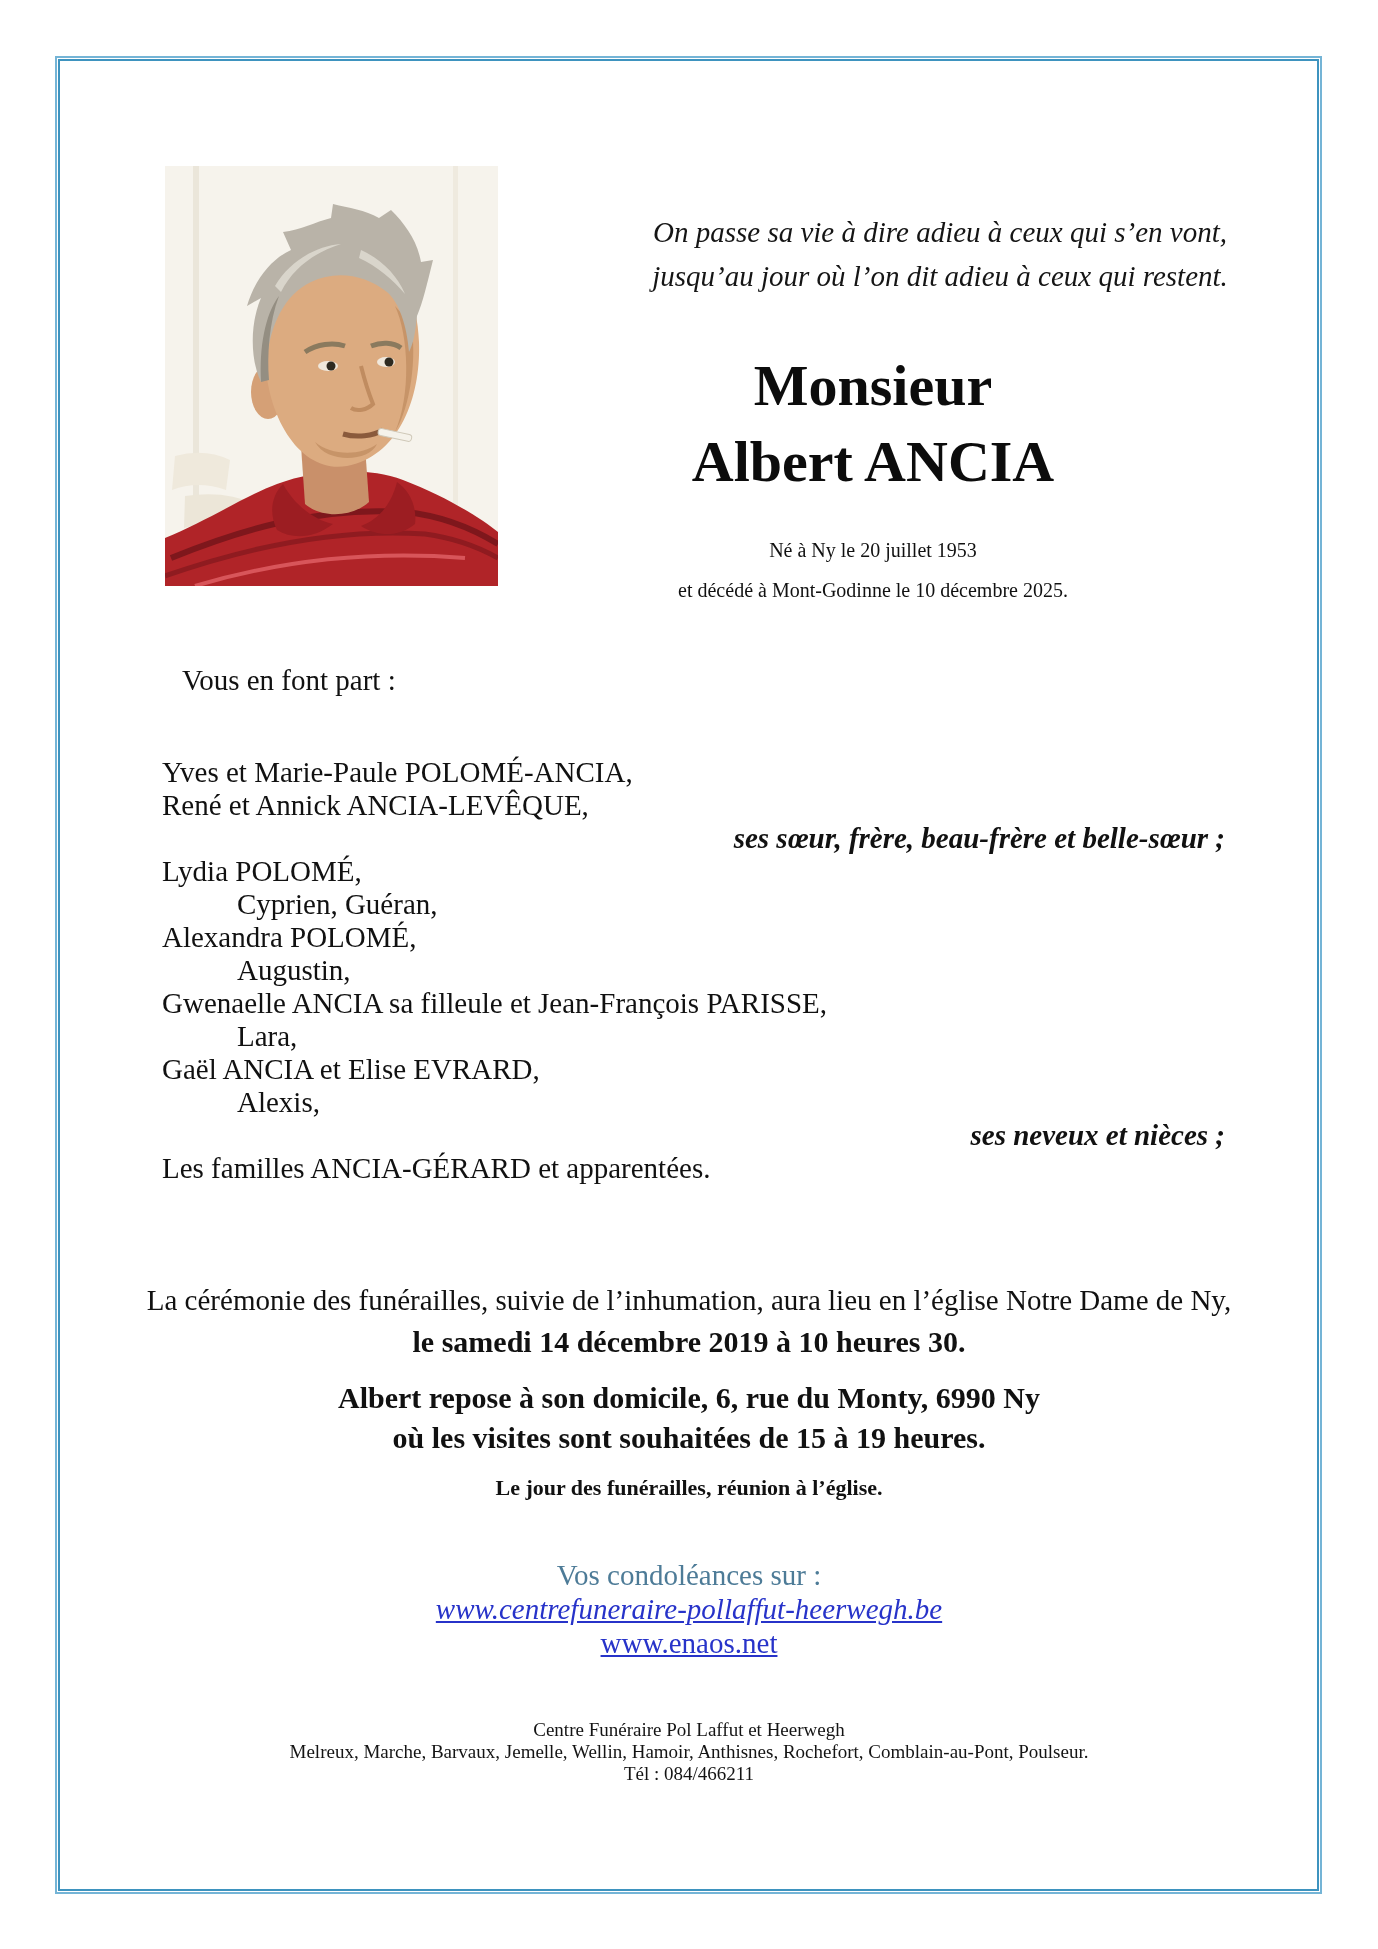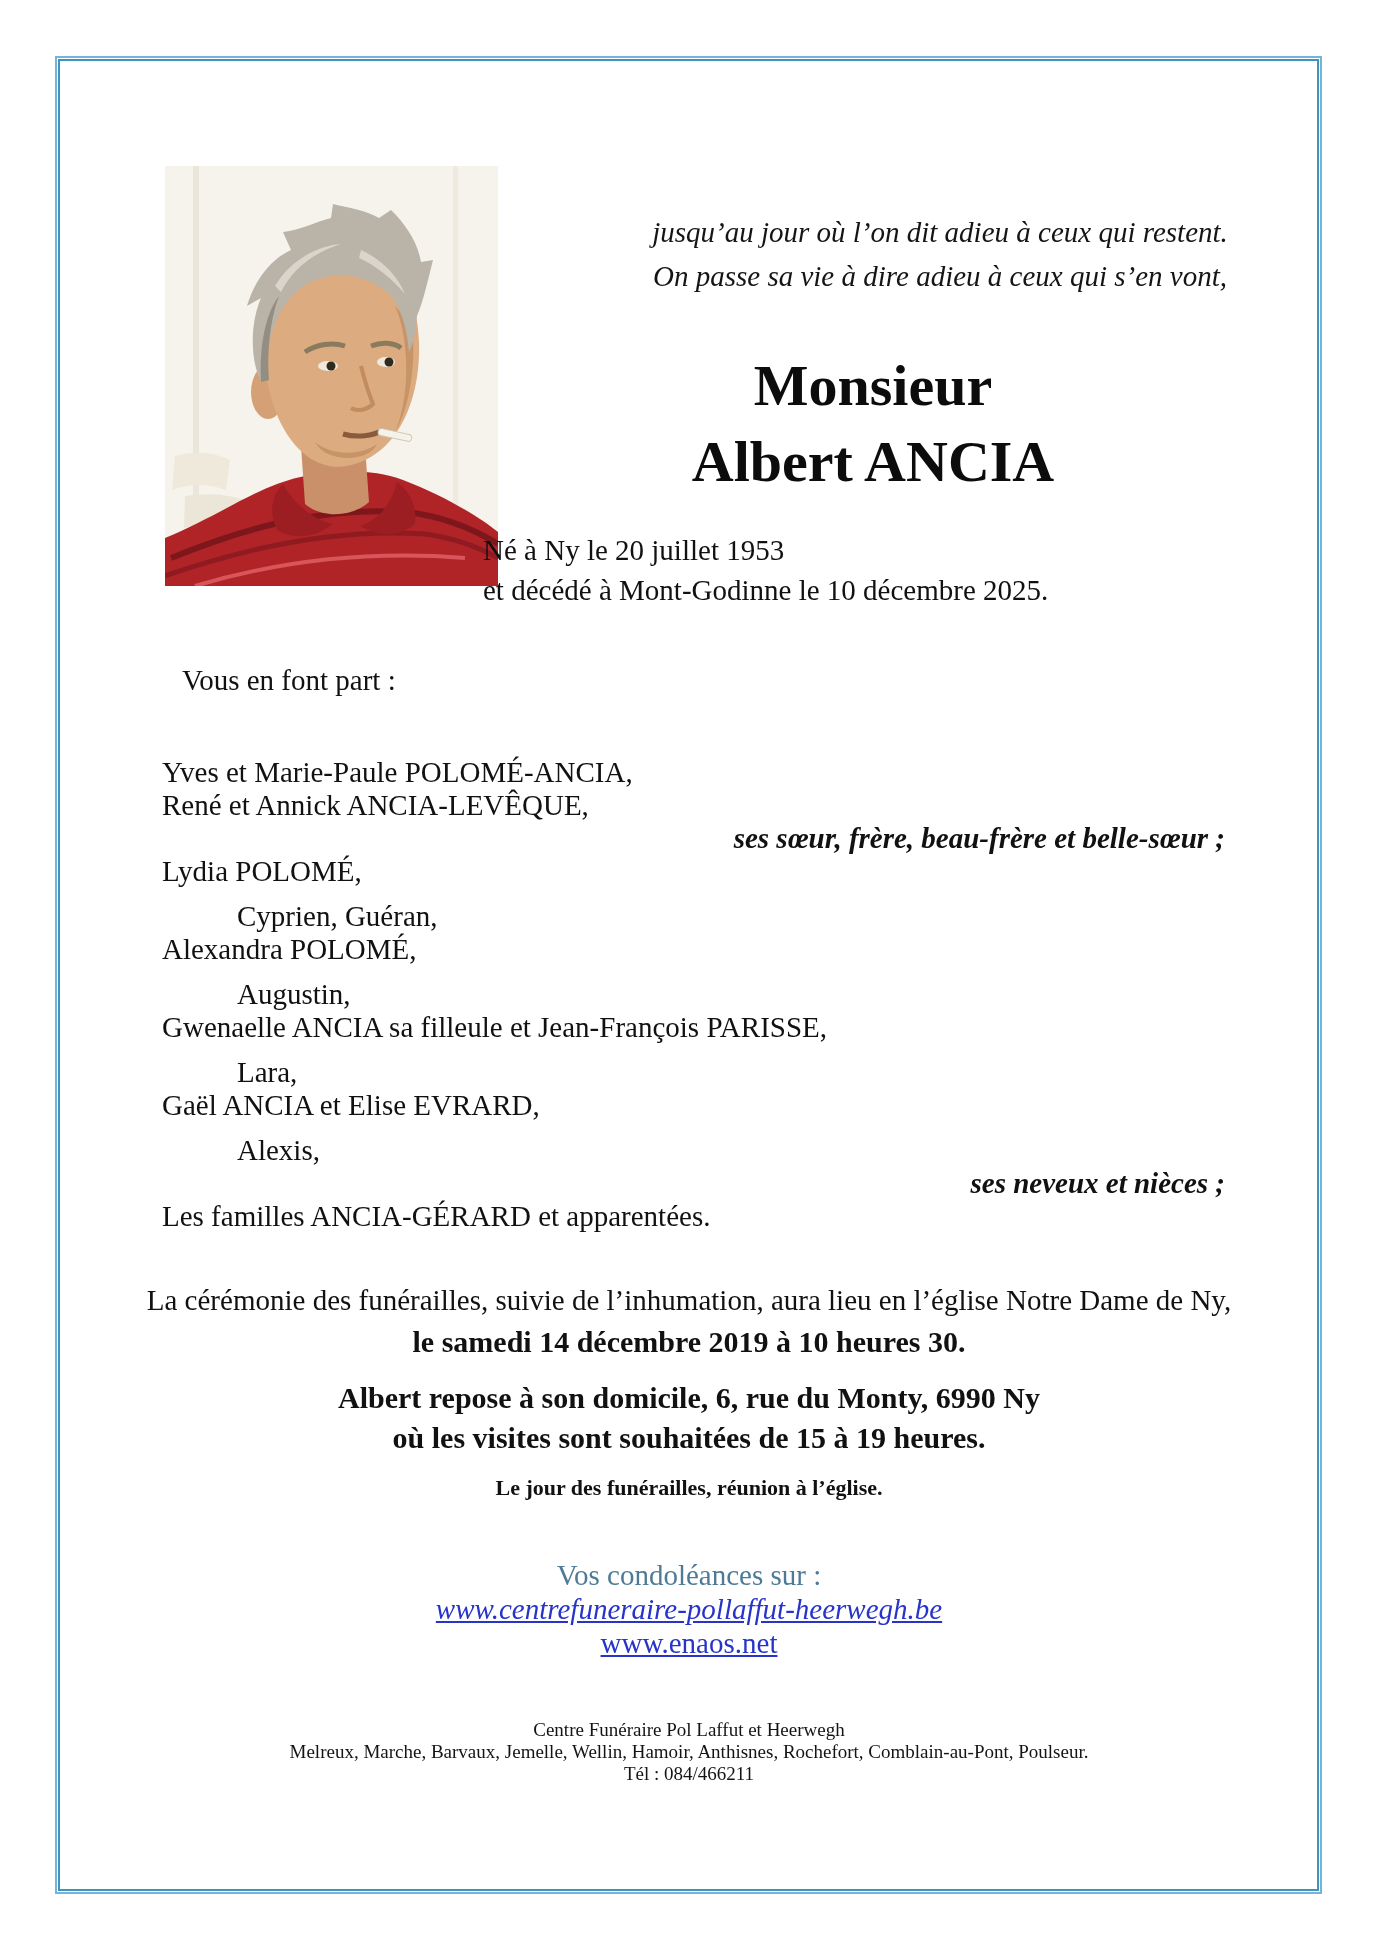--- a/index.html
+++ b/index.html
@@ -6,26 +6,26 @@
   body{width:1378px;height:1949px;font-family:"Liberation Serif",serif;color:#111;}
   .page{position:relative;width:1378px;height:1949px;overflow:hidden;background:#fff;}
   .frame{position:absolute;left:55px;top:56px;width:1263px;height:1834px;border:2px solid #74b4d6;}
   .frame-inner{position:absolute;left:1px;top:1px;right:1px;bottom:1px;border:2px solid #3e93bf;}
   .photo{position:absolute;left:165px;top:166px;width:333px;height:420px;overflow:hidden;}
   .photo svg{display:block;}
   .quote{position:absolute;left:640px;top:210px;width:600px;text-align:center;
          font-style:italic;font-size:29px;line-height:44px;color:#151515;}
   .title{position:absolute;left:523px;top:348px;width:700px;text-align:center;
          font-weight:bold;font-size:58px;line-height:76px;color:#0c0c0c;}
-  .dates{position:absolute;left:483px;top:530px;width:780px;
-         font-size:29px;line-height:40px;}
+  .dates{position:absolute;left:483px;top:530px;width:780px;text-align:center;
+         font-size:20px;line-height:40px;}
   .intro{position:absolute;left:162px;top:664px;font-size:29px;line-height:33px;margin-left:20px;}
   .family{position:absolute;left:162px;top:756px;width:1063px;font-size:29px;line-height:33px;}
   .family-line{white-space:nowrap;}
-  .family-line.indent{padding-left:75px;margin-top:12px;}
+  .family-line.indent{padding-left:75px;}
   .family-line.relation{text-align:right;font-weight:bold;font-style:italic;}
   .ceremony{position:absolute;left:90px;top:1280px;width:1198px;text-align:center;
             font-size:29px;line-height:41px;}
   .ceremony .bold-line{font-weight:bold;font-size:30px;}
   .repose{position:absolute;left:90px;top:1378px;width:1198px;text-align:center;
           font-weight:bold;font-size:30px;line-height:40px;}
   .reunion{position:absolute;left:90px;top:1468px;width:1198px;text-align:center;
            font-weight:bold;font-size:22px;line-height:40px;}
   .condolences{position:absolute;left:90px;top:1558px;width:1198px;text-align:center;
                font-size:29px;line-height:34px;}
@@ -84,22 +84,22 @@
 
       <path d="M178,268 C192,272 208,270 218,264" stroke="#8a5a3c" stroke-width="5" fill="none"></path>
 
       <rect x="214" y="262" width="34" height="7" rx="3" transform="rotate(12 214 262)" fill="#f5f2ea" stroke="#cfc8b8" stroke-width="1"></rect>
 
       <path d="M150,276 C166,290 196,290 212,278 C204,296 162,298 150,276 Z" fill="#c79468"></path>
     </svg>
   </div>
 
   <div class="quote">
+    <div>On passe sa vie à dire adieu à ceux qui s’en vont,</div>
     <div>jusqu’au jour où l’on dit adieu à ceux qui restent.</div>
-    <div>On passe sa vie à dire adieu à ceux qui s’en vont,</div>
   </div>
 
   <div class="title">
     <div>Monsieur</div>
     <div>Albert ANCIA</div>
   </div>
 
   <div class="dates">
     <div>Né à Ny le 20 juillet 1953</div>
     <div>et décédé à Mont-Godinne le 10 décembre 2025.</div>

